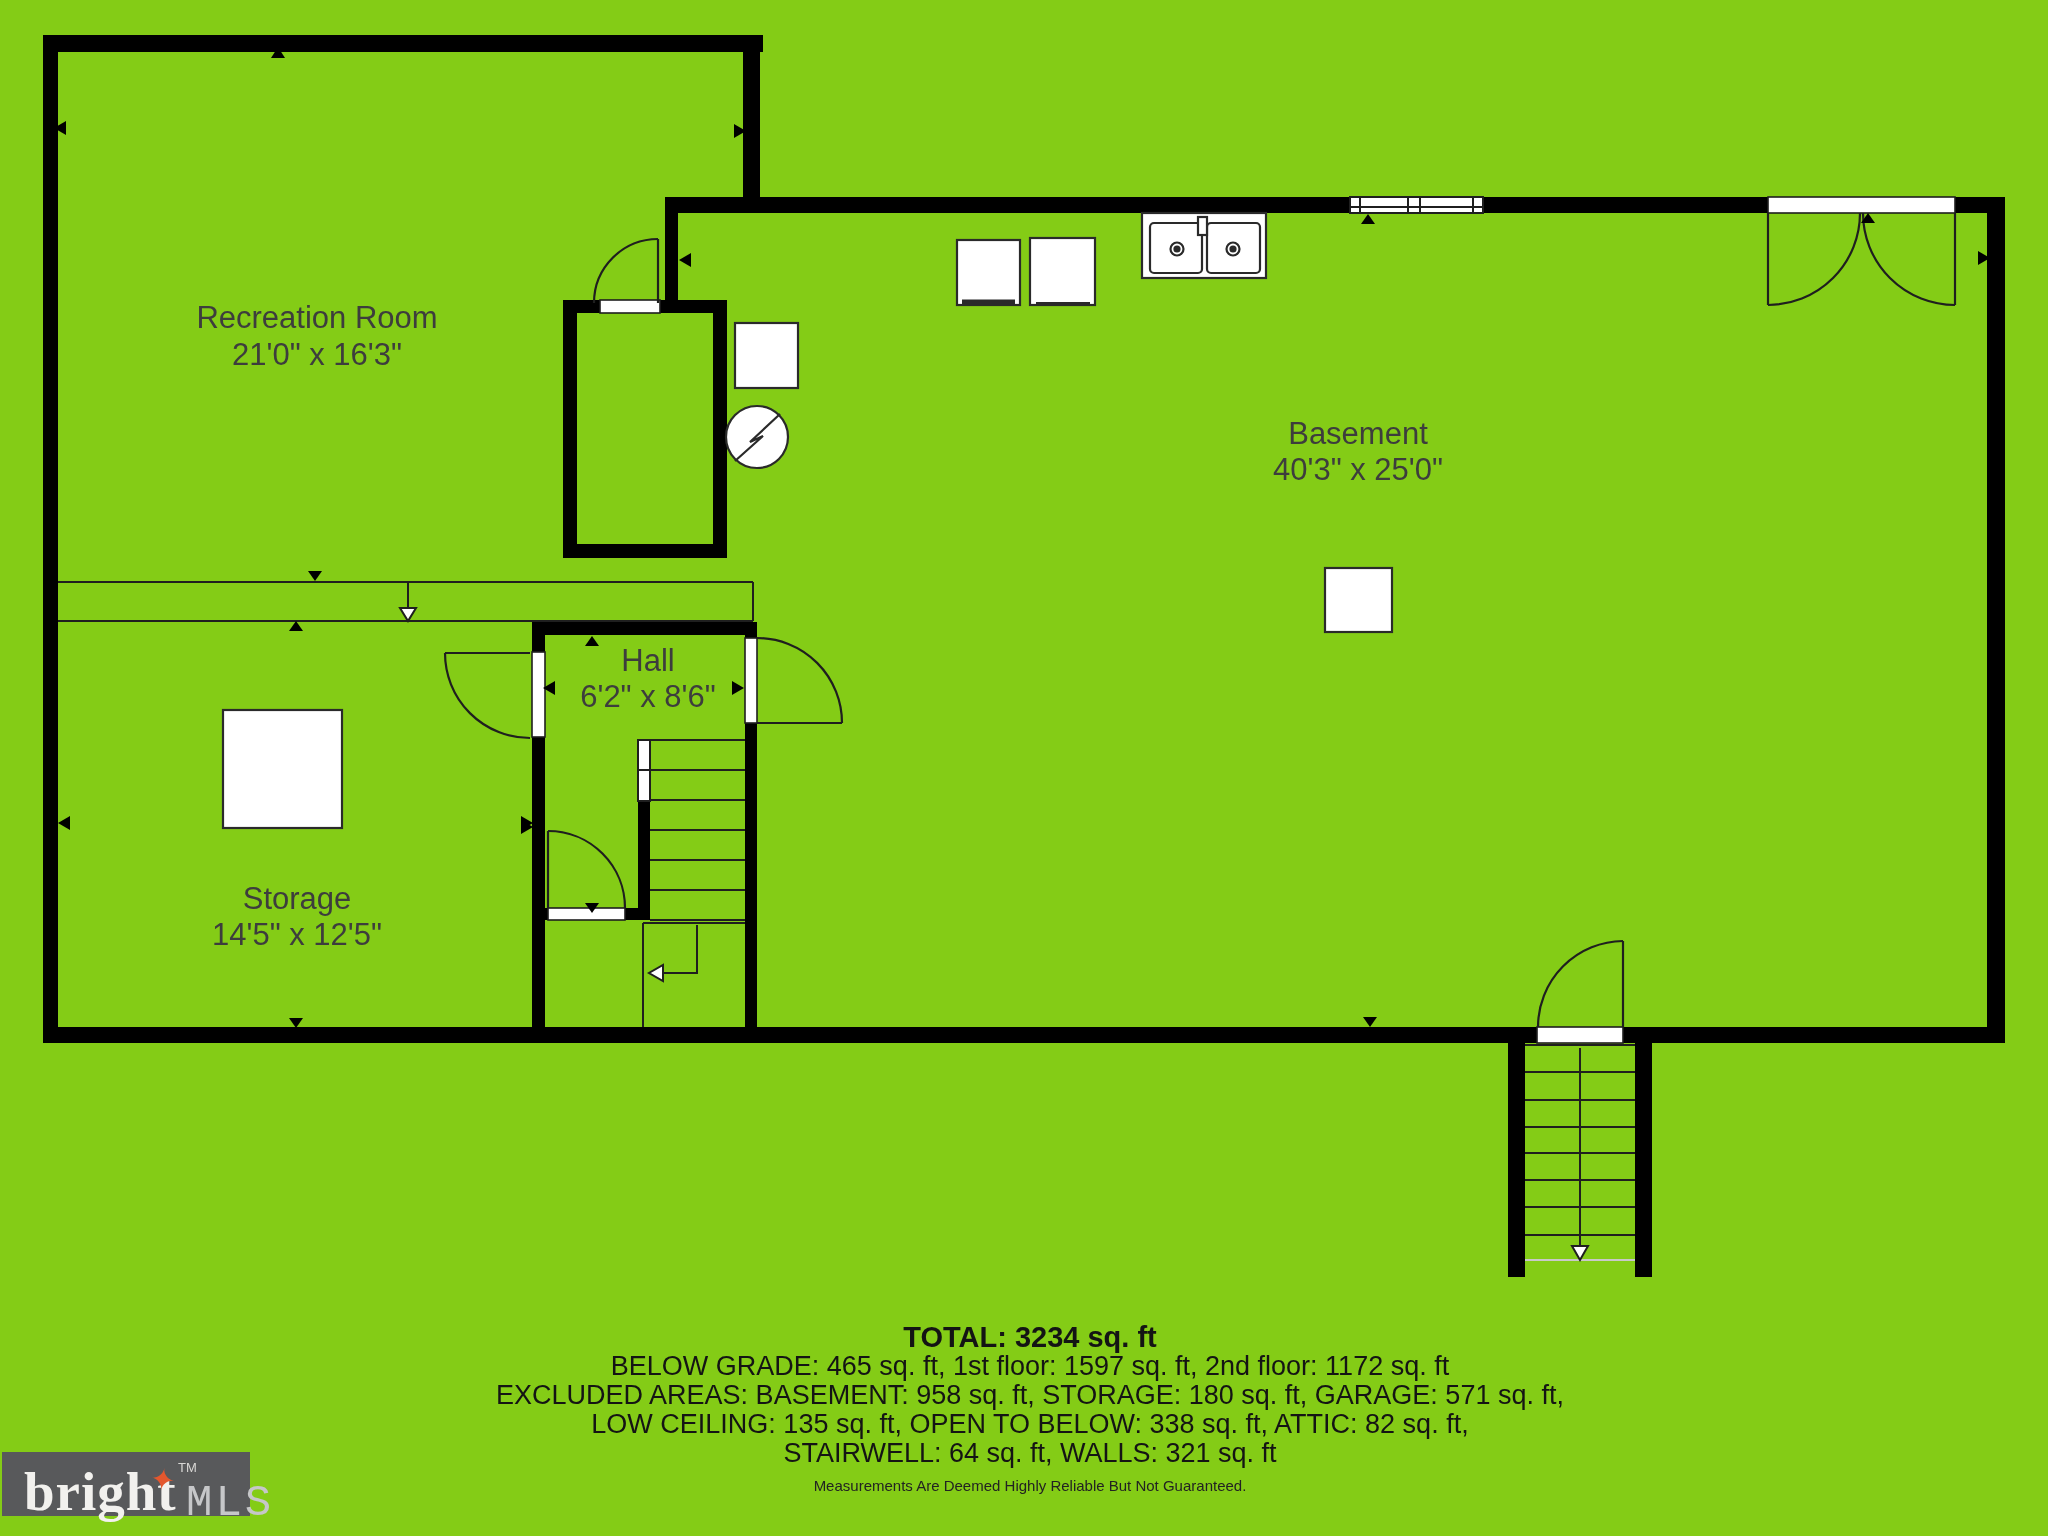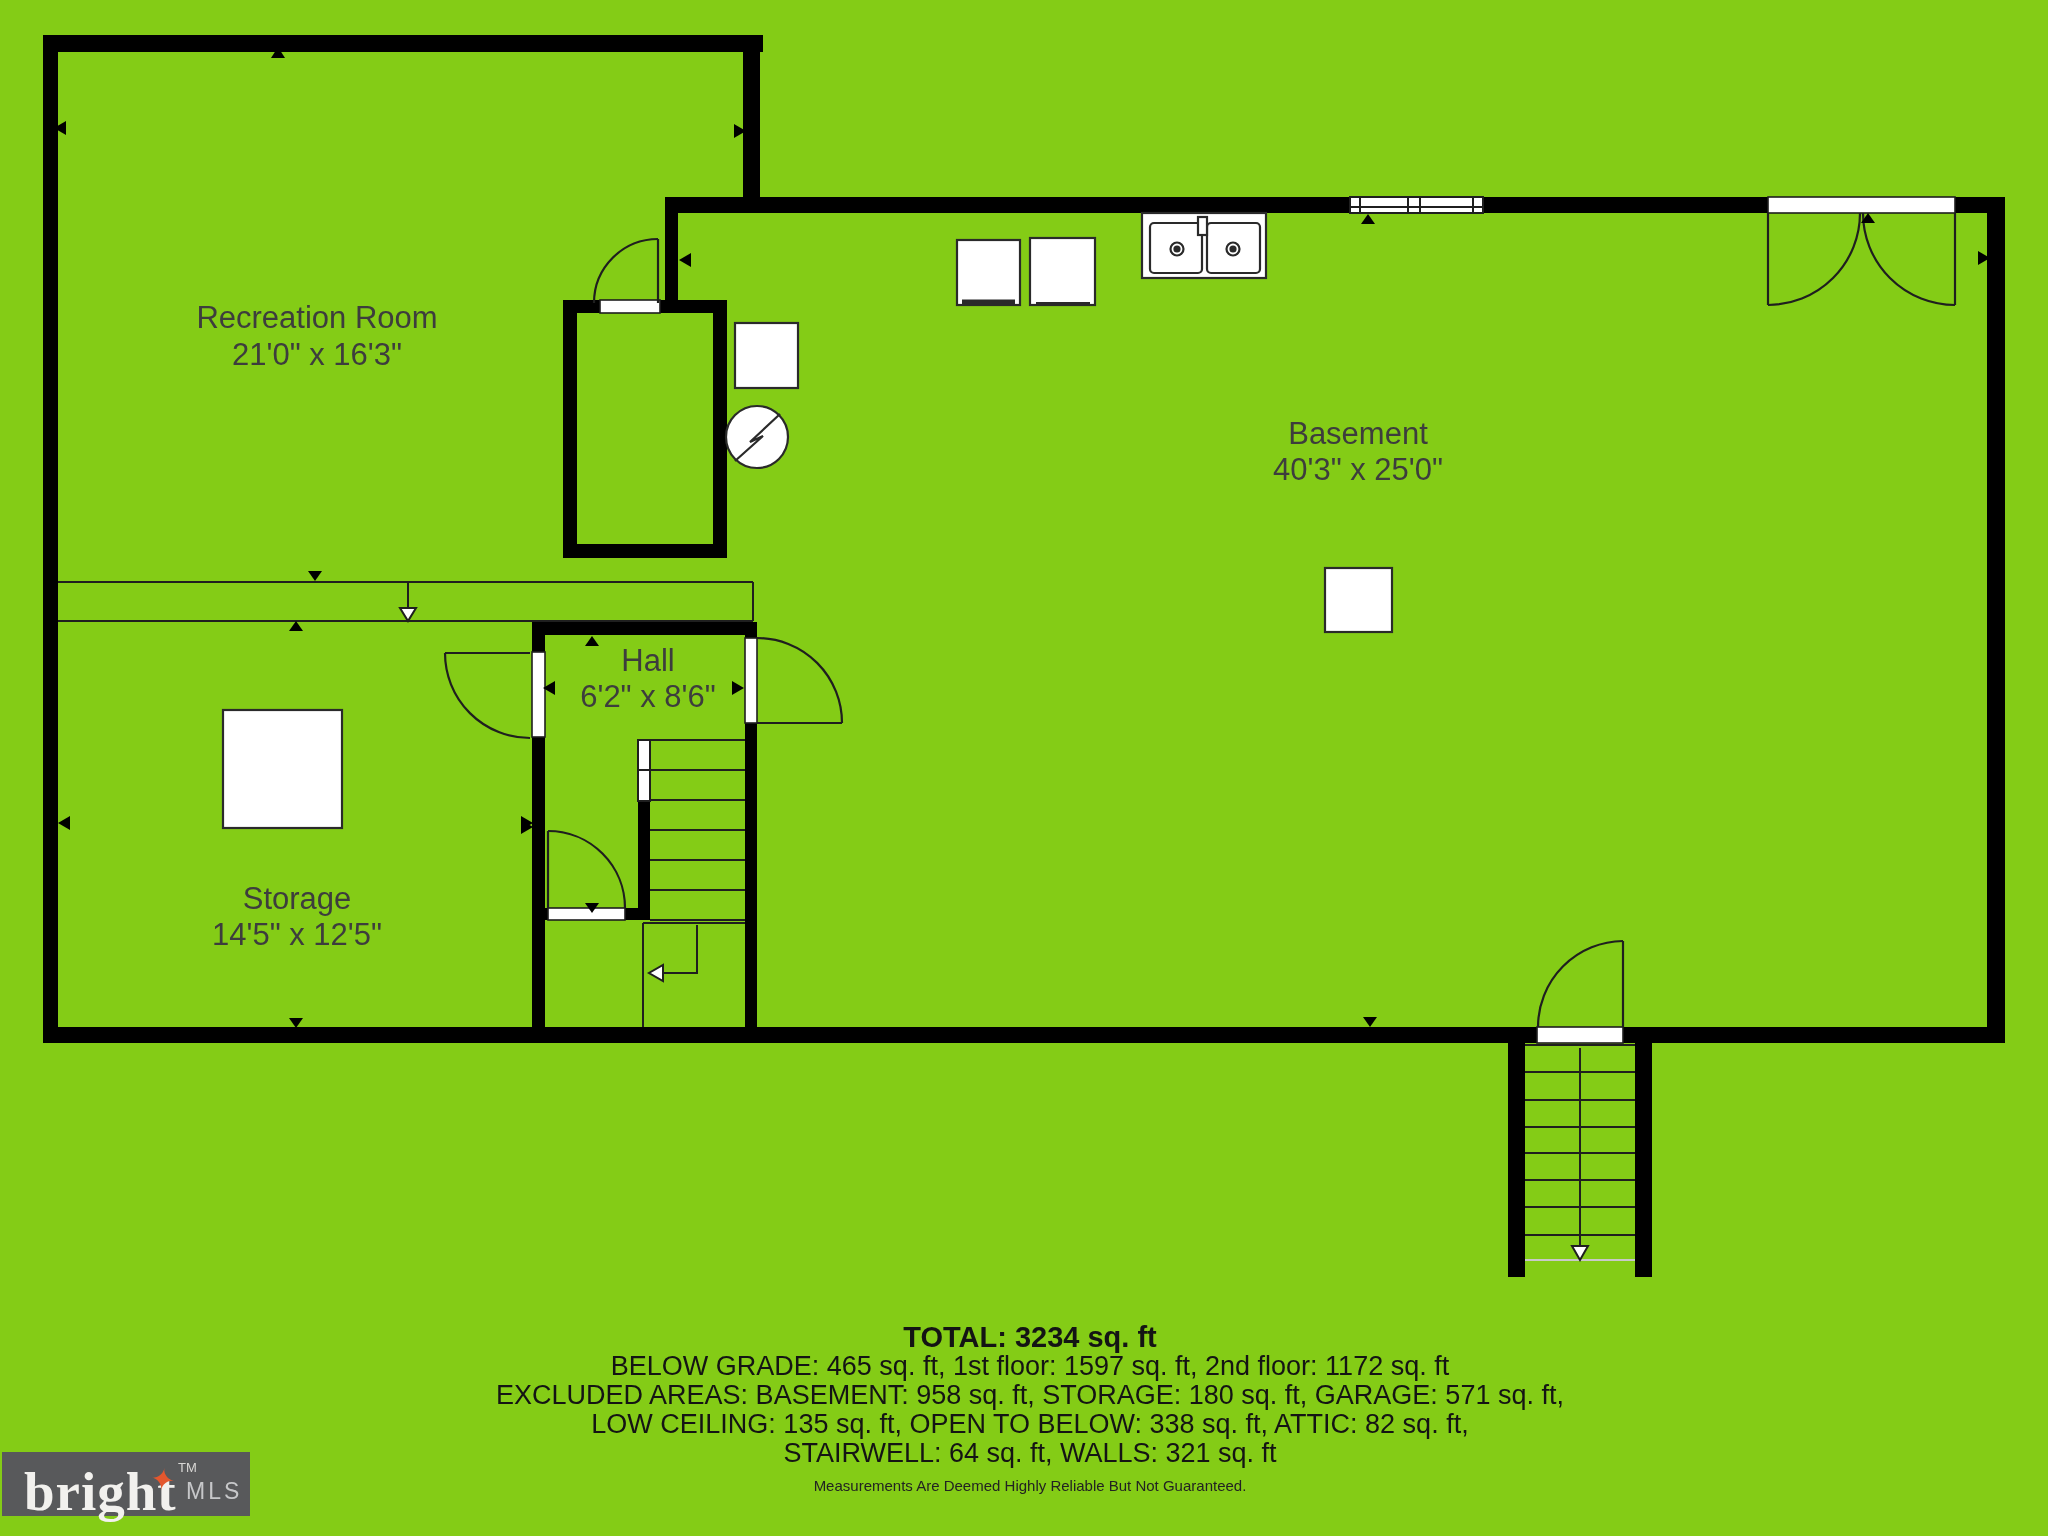--- a/index.html
+++ b/index.html
@@ -10,22 +10,22 @@
   #summary{position:absolute;left:0;top:1322px;width:2060px;text-align:center;color:#141414;}
   #summary .total{font-weight:bold;font-size:29px;line-height:30px;}
   #summary .sline{font-size:27px;line-height:29px;}
   #summary .disclaimer{font-size:15px;margin-top:9px;color:#222;}
   #logo{position:absolute;left:2px;top:1452px;width:248px;height:64px;background:#58595b;}
   #logo .brand{position:absolute;left:22px;top:8px;font-family:"Liberation Serif",serif;
                font-weight:bold;font-size:55px;color:#f2f1ee;letter-spacing:1px;}
   #logo .star{position:absolute;left:148px;top:10px;font-size:30px;color:#e4572e;
               transform:rotate(8deg);font-family:"DejaVu Sans",sans-serif;}
   #logo .tm{position:absolute;left:176px;top:8px;font-size:13px;color:#d8d7d5;}
-  #logo .mls{position:absolute;left:184px;top:26px;font-family:Liberation Sans, sans-serif;
-             font-size:23px;color:#c6c7c9;letter-spacing:3px;}
+  #logo .mls{position:absolute;left:184px;top:26px;font-family:Liberation Mono, monospace;
+             font-size:44px;color:#c6c7c9;letter-spacing:3px;}
 </style>
 </head>
 <body>
 
 <div id="stage">
 
 <svg id="plan-svg" width="2048" height="1536" viewBox="0 0 2048 1536">
 
   <g fill="#000000">
     <rect x="43" y="35" width="720" height="17"></rect>

